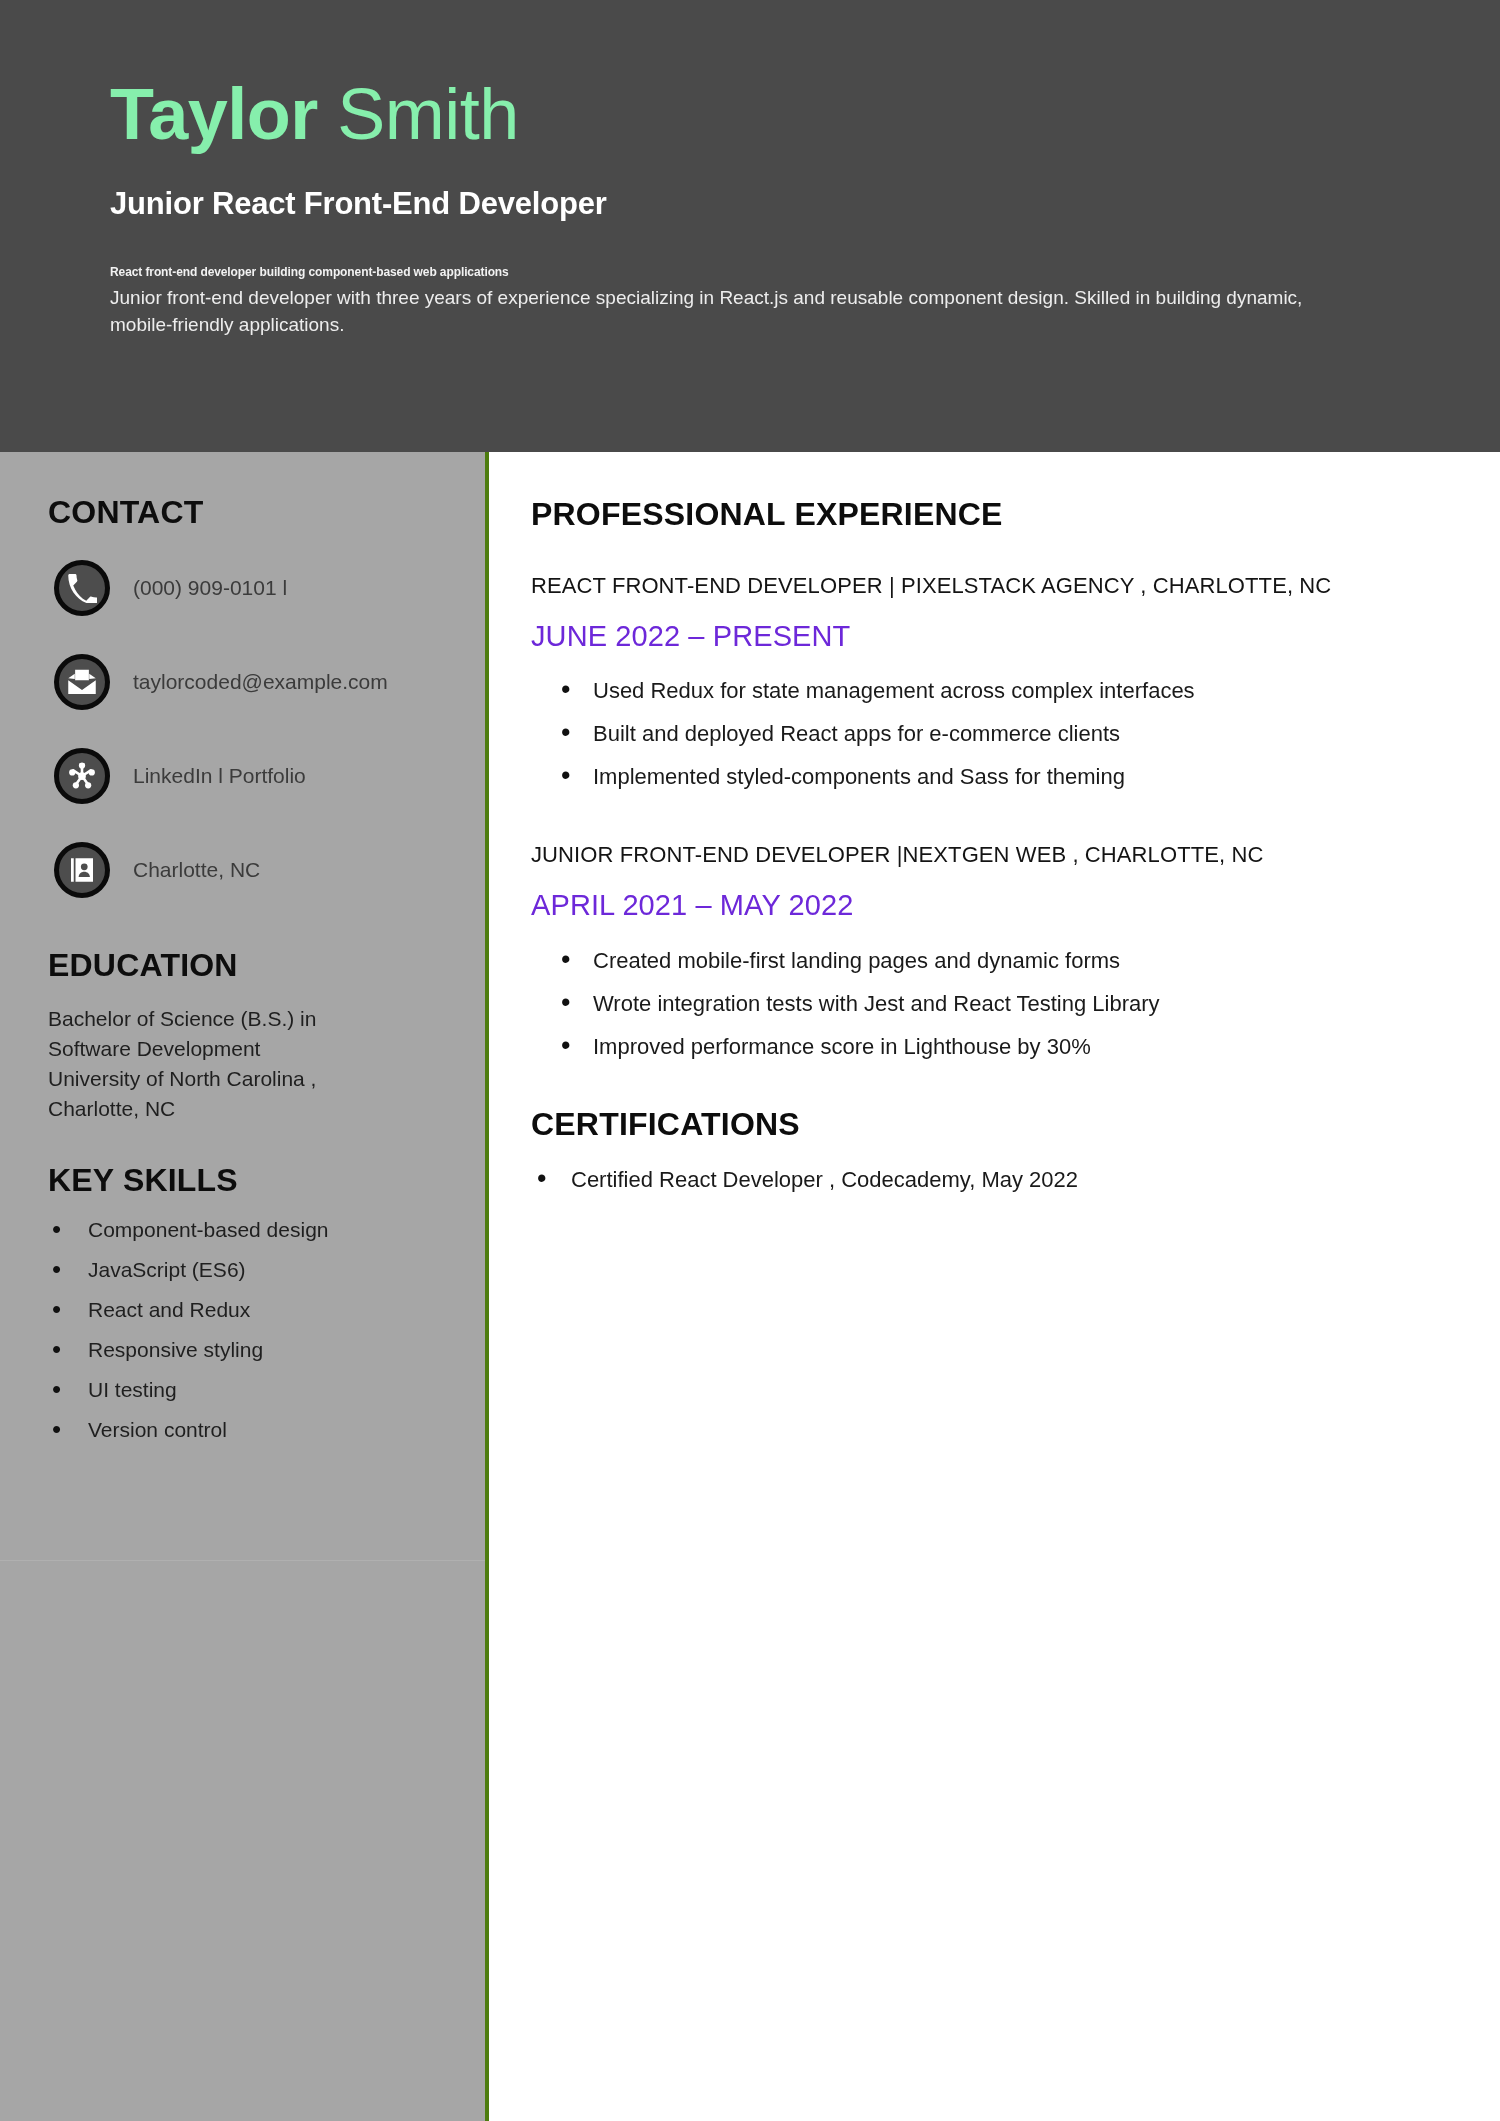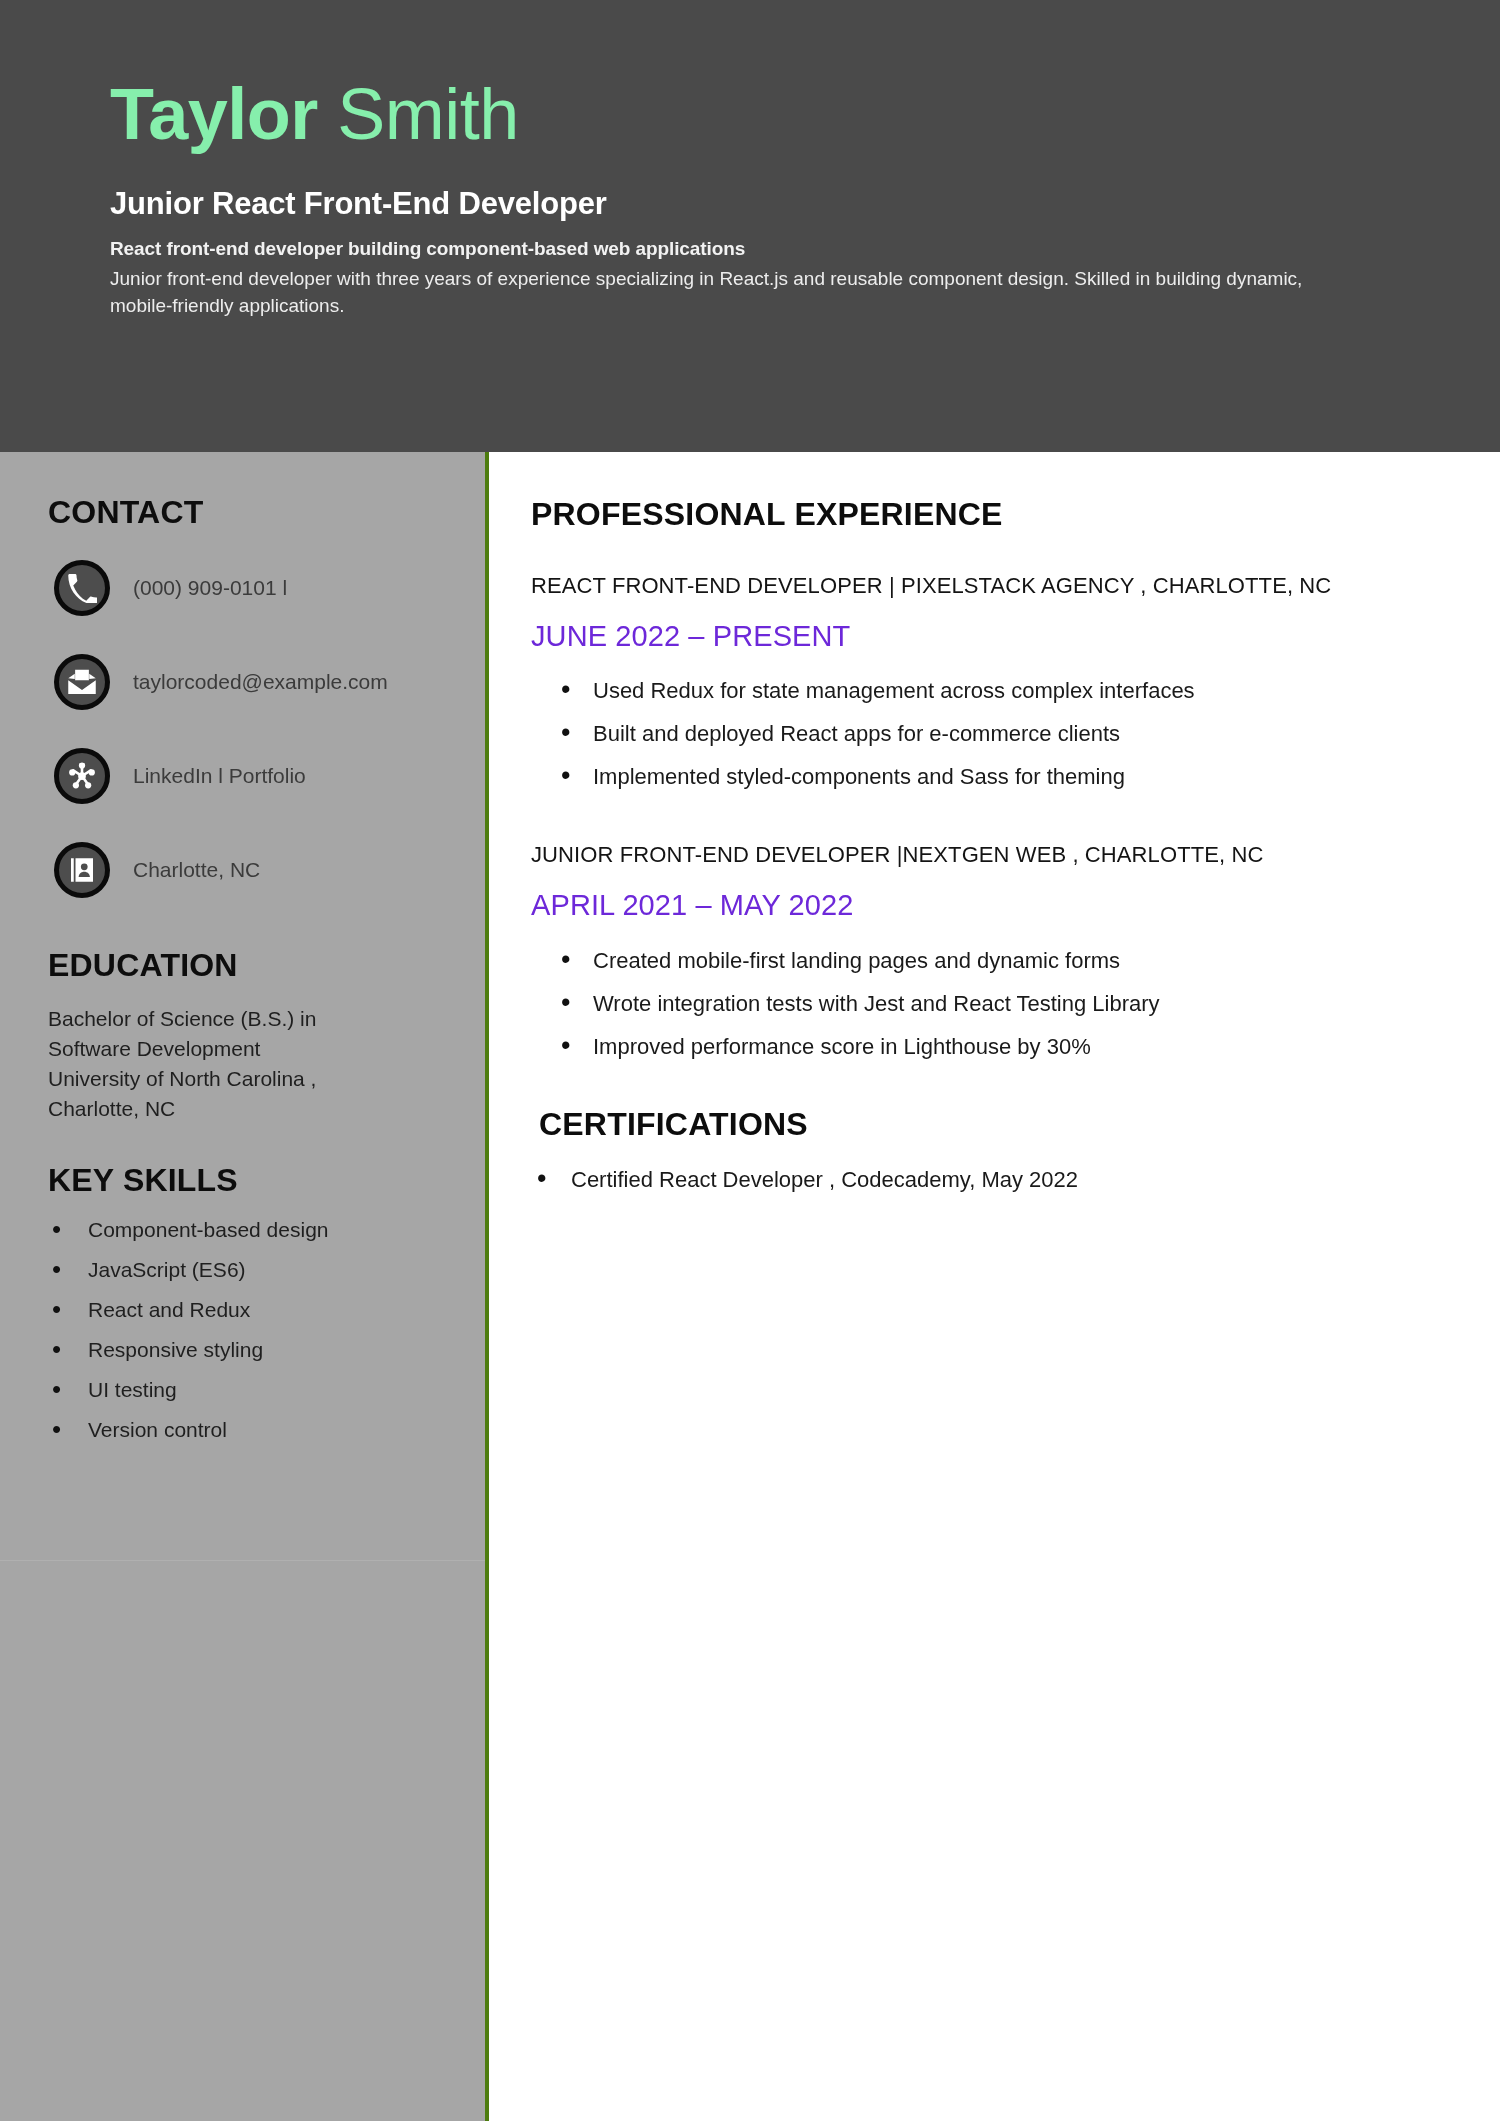--- a/index.html
+++ b/index.html
@@ -45,22 +45,22 @@
 
   .job-title {
     margin-top: 36px;
     font-size: 31px;
     font-weight: 700;
     color: #ffffff;
     letter-spacing: -0.2px;
   }
 
   .summary-head {
-    margin-top: 16px;
-    font-size: 19px;
+    margin-top: 43px;
+    font-size: 12px;
     font-weight: 700;
     color: #f2f2f2;
     letter-spacing: -0.1px;
   }
   .summary-body {
     margin-top: 6px;
     font-size: 19px;
     font-weight: 400;
     line-height: 1.42;
     color: #ededed;
@@ -163,21 +163,21 @@
     background: #ffffff;
     padding: 44px 60px 0 38px;
   }
 
   .main-h {
     font-size: 32px;
     font-weight: 700;
     color: #0d0d0d;
     letter-spacing: 0.2px;
   }
-  .main-h.certs { margin-top: 48px; margin-left: 8px; }
+  .main-h.certs { margin-top: 48px; }
 
   .job { margin-top: 38px; }
   .job-head {
     font-size: 22px;
     line-height: 1.36;
     color: #141414;
     letter-spacing: 0.1px;
   }
   .job-dates {
     font-size: 29px;

